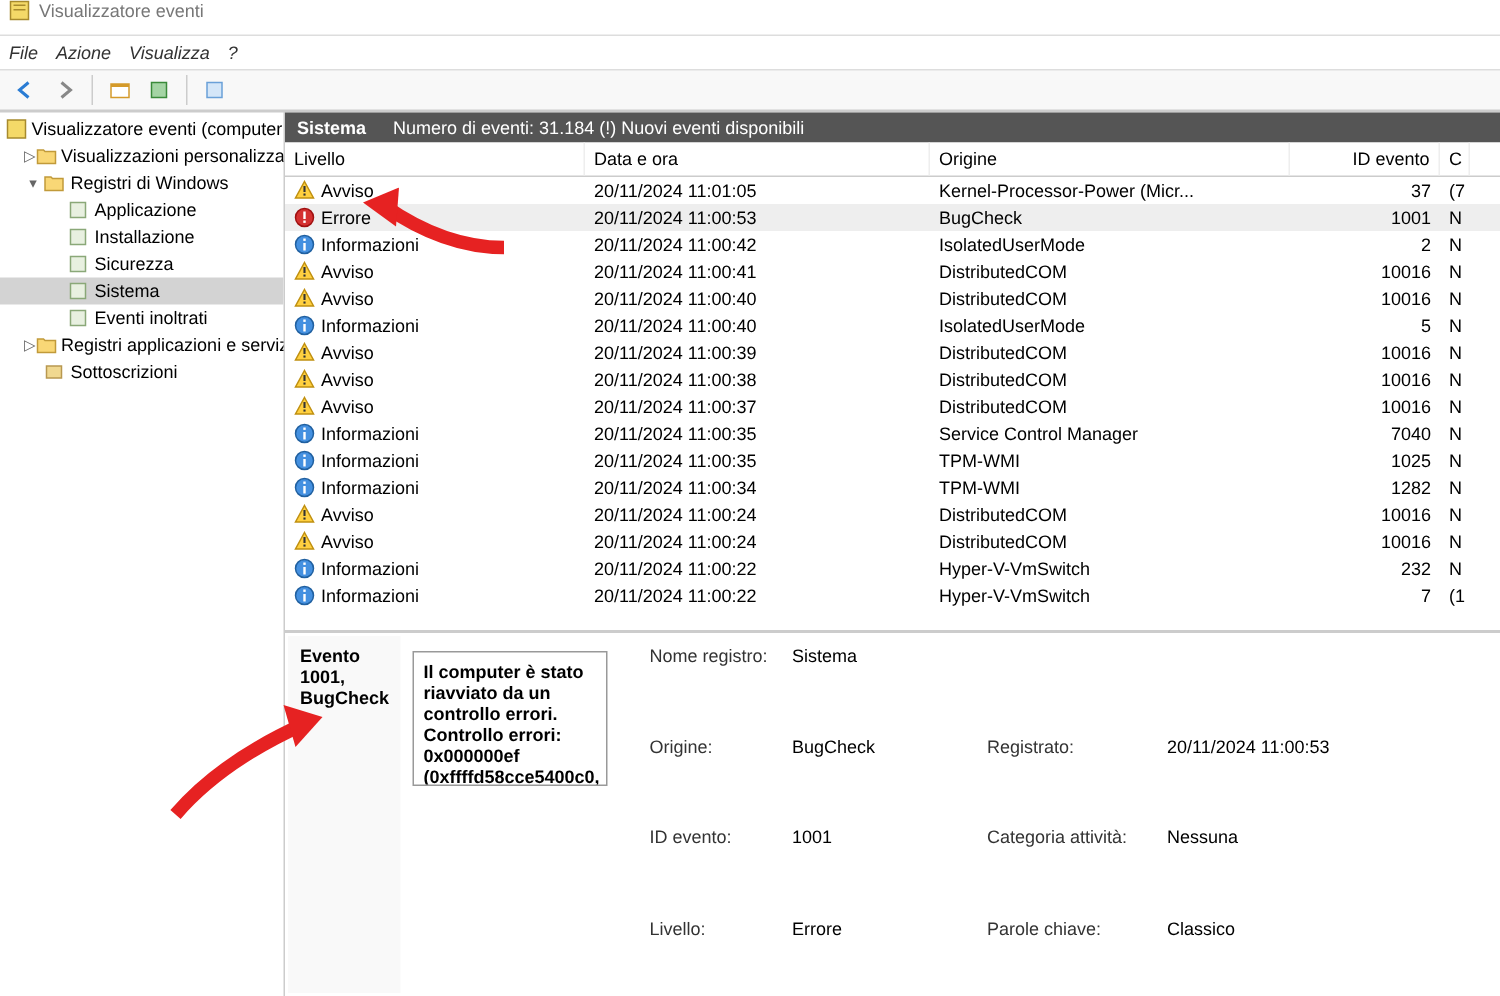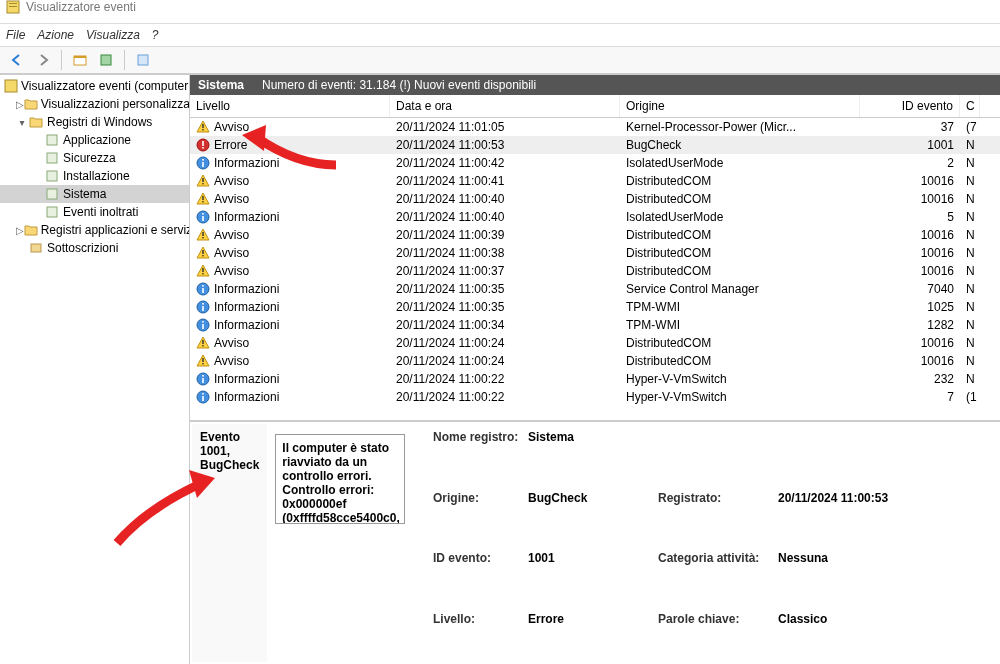--- a/index.html
+++ b/index.html
@@ -34,21 +34,21 @@
 .row.selected { background: #eee; }
 .row div { padding: 0 6px; overflow: hidden; white-space: nowrap; }
 .level-cell { display: flex; align-items: center; gap: 4px; }
 .ev-icon { width: 14px; height: 14px; display: inline-flex; align-items: center; justify-content: center; flex-shrink: 0; }
 .detail { border-top: 2px solid #ccc; display: flex; flex-direction: row; flex: 1; min-height: 0; padding:2px;}
 .detail-title { padding: 6px 8px; font-weight: bold; background:#f9f9f9; }
 .tabs { display: flex; border-bottom: 1px solid #ccc; margin-left: 8px; }
 .tab { padding: 5px 12px; border: 1px solid #ccc; border-bottom: none; background: #f4f4f4; position: relative; top: 1px; border-radius:3px 3px 0 0;}
 .tab.active { background: #fff; }
 .detail-msg { margin: 10px 8px; border: 1px solid #999; padding: 6px; background: #fff; height:90px; overflow:hidden;font-weight:bold;}
-.detail-grid { display: grid; grid-template-columns: 95px 130px 120px 200px; margin: 6px 20px; row-gap: 16px; font-weight: bold; }
+.detail-grid { display: grid; grid-template-columns: 95px 130px 120px 200px; margin: 6px 20px; row-gap: 16px; }
 .detail-grid .lbl { color: #333; }
 .arrow1 { position:absolute; left:236px; top:125px; pointer-events:none; z-index:100;}
 .arrow2 { position:absolute; left:107px; top:468px; pointer-events:none; z-index:100;}
 </style>
 </head>
 <body>
 
 <div class="titlebar">
   <span class="icon">
     <svg width="14" height="14">
@@ -135,30 +135,30 @@
         </span>
       <span>Applicazione</span>
     </div>
     <div class="tree-item indent-2">
       <span class="exp"></span>
         <span class="ico">
           <svg width="14" height="12">
             <rect x="2" y="1" width="10" height="10" fill="#e8f0e0" stroke="#8aa878"></rect>
           </svg>
         </span>
+      <span>Installazione</span>
+    </div>
+    <div class="tree-item indent-2">
+      <span class="exp"></span>
+        <span class="ico">
+          <svg width="14" height="12">
+            <rect x="2" y="1" width="10" height="10" fill="#e8f0e0" stroke="#8aa878"></rect>
+          </svg>
+        </span>
       <span>Sicurezza</span>
-    </div>
-    <div class="tree-item indent-2">
-      <span class="exp"></span>
-        <span class="ico">
-          <svg width="14" height="12">
-            <rect x="2" y="1" width="10" height="10" fill="#e8f0e0" stroke="#8aa878"></rect>
-          </svg>
-        </span>
-      <span>Installazione</span>
     </div>
     <div class="tree-item indent-2 selected">
       <span class="exp"></span>
         <span class="ico">
           <svg width="14" height="12">
             <rect x="2" y="1" width="10" height="10" fill="#e8f0e0" stroke="#8aa878"></rect>
           </svg>
         </span>
       <span>Sistema</span>
     </div>

